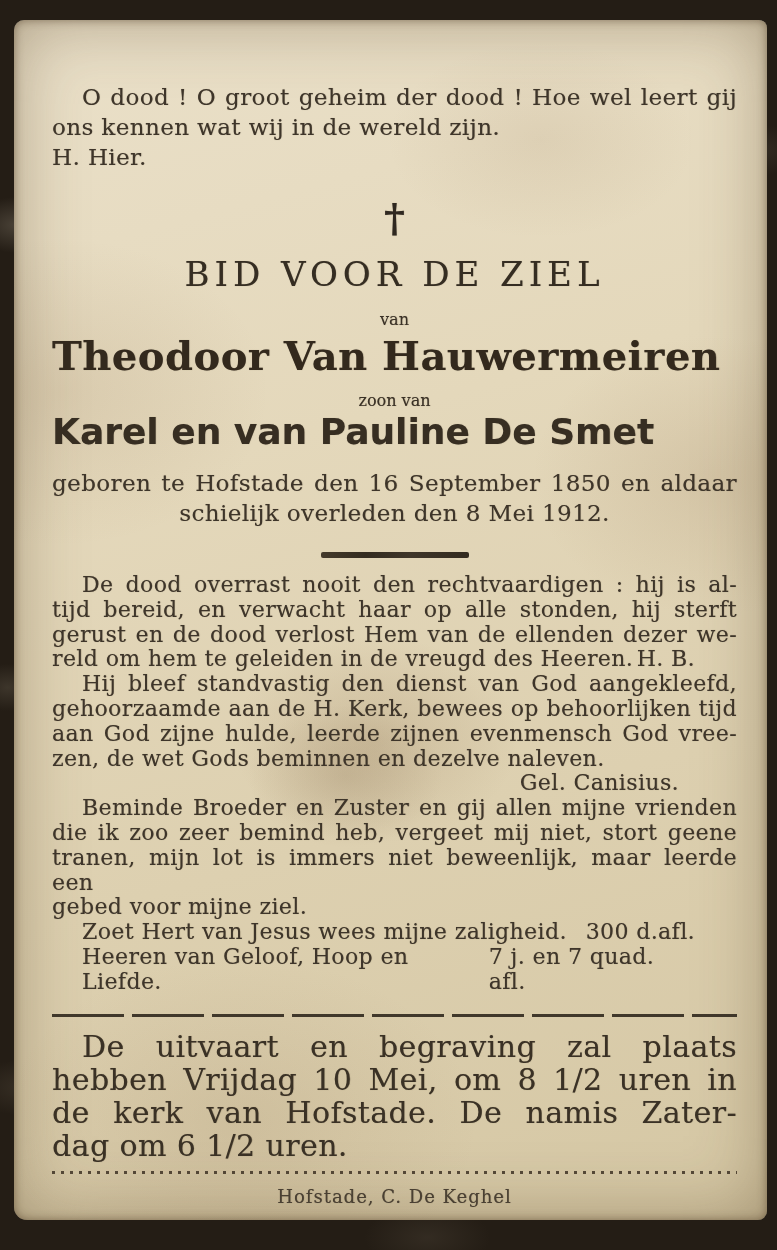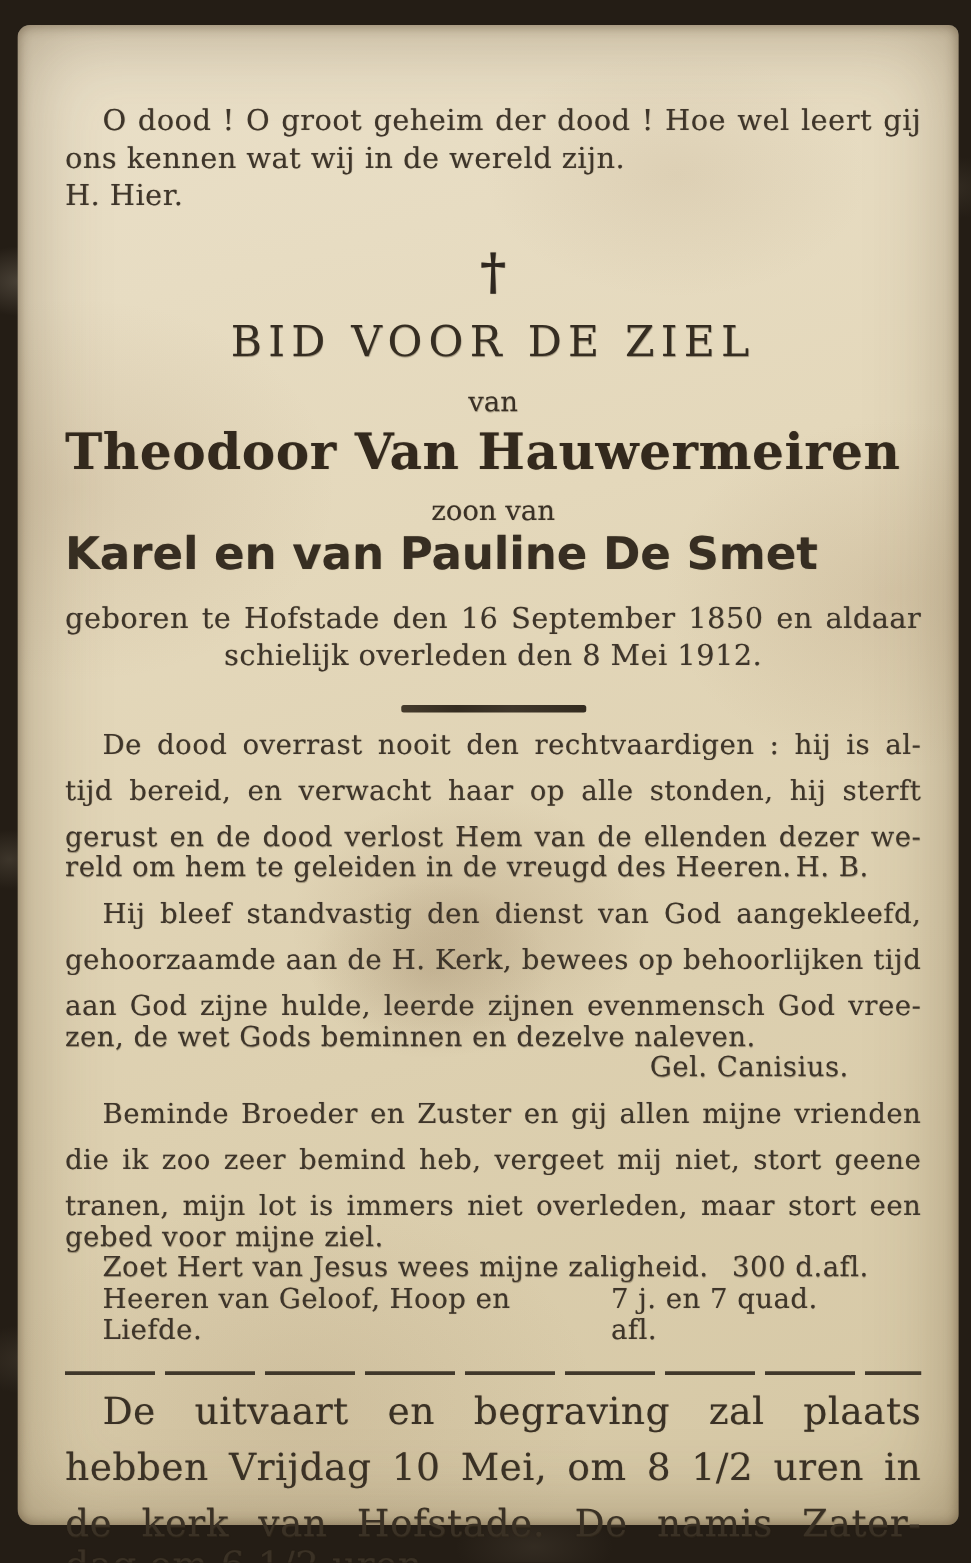--- a/index.html
+++ b/index.html
@@ -26,30 +26,30 @@
       radial-gradient(340px 240px at 30% 92%, rgba(140,112,78,.14), transparent 70%),
       linear-gradient(165deg,#eae0c9 0%,#e4d8bb 35%,#ddd0b0 65%,#d5c7a4 100%);
     box-shadow:
       inset 0 0 70px rgba(80,58,30,.38),
       inset 0 0 10px rgba(60,42,20,.5);
     color:#3e352a;
   }
   .content{padding:0 30px 0 38px;position:relative;
     text-shadow:0.3px 0.3px 0.7px rgba(62,50,34,.45);}
   .line{font-size:23px;line-height:30px;letter-spacing:.4px;}
-  .just{text-align:justify;text-align-last:justify;margin-top:12px;}
+  .just{text-align:justify;text-align-last:justify;}
   .split{display:flex;justify-content:space-between;align-items:baseline;}
   .indent{padding-left:30px;}
   .epigraph{margin-top:62px;}
   .epigraph .split{padding-right:44px;flex-direction:column;}
   .cross{margin-top:24px;text-align:center;font-size:40px;line-height:44px;
     color:#2f2820;font-weight:bold;}
   .title{margin:14px 0 0 0;text-align:center;font-size:34px;font-weight:normal;
     letter-spacing:5px;color:#352d22;}
-  .van{margin-top:16px;text-align:center;font-size:22px;color:#3a3126;}
+  .van{margin-top:16px;text-align:center;font-size:16px;color:#3a3126;}
   .name{margin:2px 0 10px 0;text-align:left;font-size:40px;line-height:50px;
     font-weight:bold;color:#33291d;white-space:nowrap;letter-spacing:.5px;}
   .zoonvan{margin-top:8px;}
   .parents{margin:0;
     font-family:"DejaVu Sans","Liberation Sans",sans-serif;
     font-weight:bold;font-size:36px;line-height:44px;color:#372e22;}
   .dates{margin-top:14px;}
   .dates .l2{text-align:right;text-align-last:center;}
   .rule-short{width:148px;height:6px;margin:24px auto 0 auto;border-radius:2px;
     background:linear-gradient(90deg,#453b2c,#342c20 30%,#3f362a 60%,#332b1f);}
@@ -112,21 +112,21 @@
       <div class="bline just indent">Hij bleef standvastig den dienst van God aangekleefd,</div>
       <div class="bline just">gehoorzaamde aan de H. Kerk, bewees op behoorlijken tijd</div>
       <div class="bline just">aan God zijne hulde, leerde zijnen evenmensch God vree-</div>
       <div class="bline">zen, de wet Gods beminnen en dezelve naleven.</div>
       <div class="bline attr-line">Gel. Canisius.</div>
     </div>
 
     <div>
       <div class="bline just indent">Beminde Broeder en Zuster en gij allen mijne vrienden</div>
       <div class="bline just">die ik zoo zeer bemind heb, vergeet mij niet, stort geene</div>
-      <div class="bline just">tranen, mijn lot is immers niet overleden, maar stort een</div>
+      <div class="bline just">tranen, mijn lot is immers niet beweenlijk, maar leerde een</div>
       <div class="bline">gebed voor mijne ziel.</div>
     </div>
 
     <div>
       <div class="bline split pr indent">
         <span>Zoet Hert van Jesus wees mijne zaligheid.</span>
         <span>300 d.afl.</span>
       </div>
       <div class="bline split pr indent">
         <span>Heeren van Geloof, Hoop en Liefde.</span>

